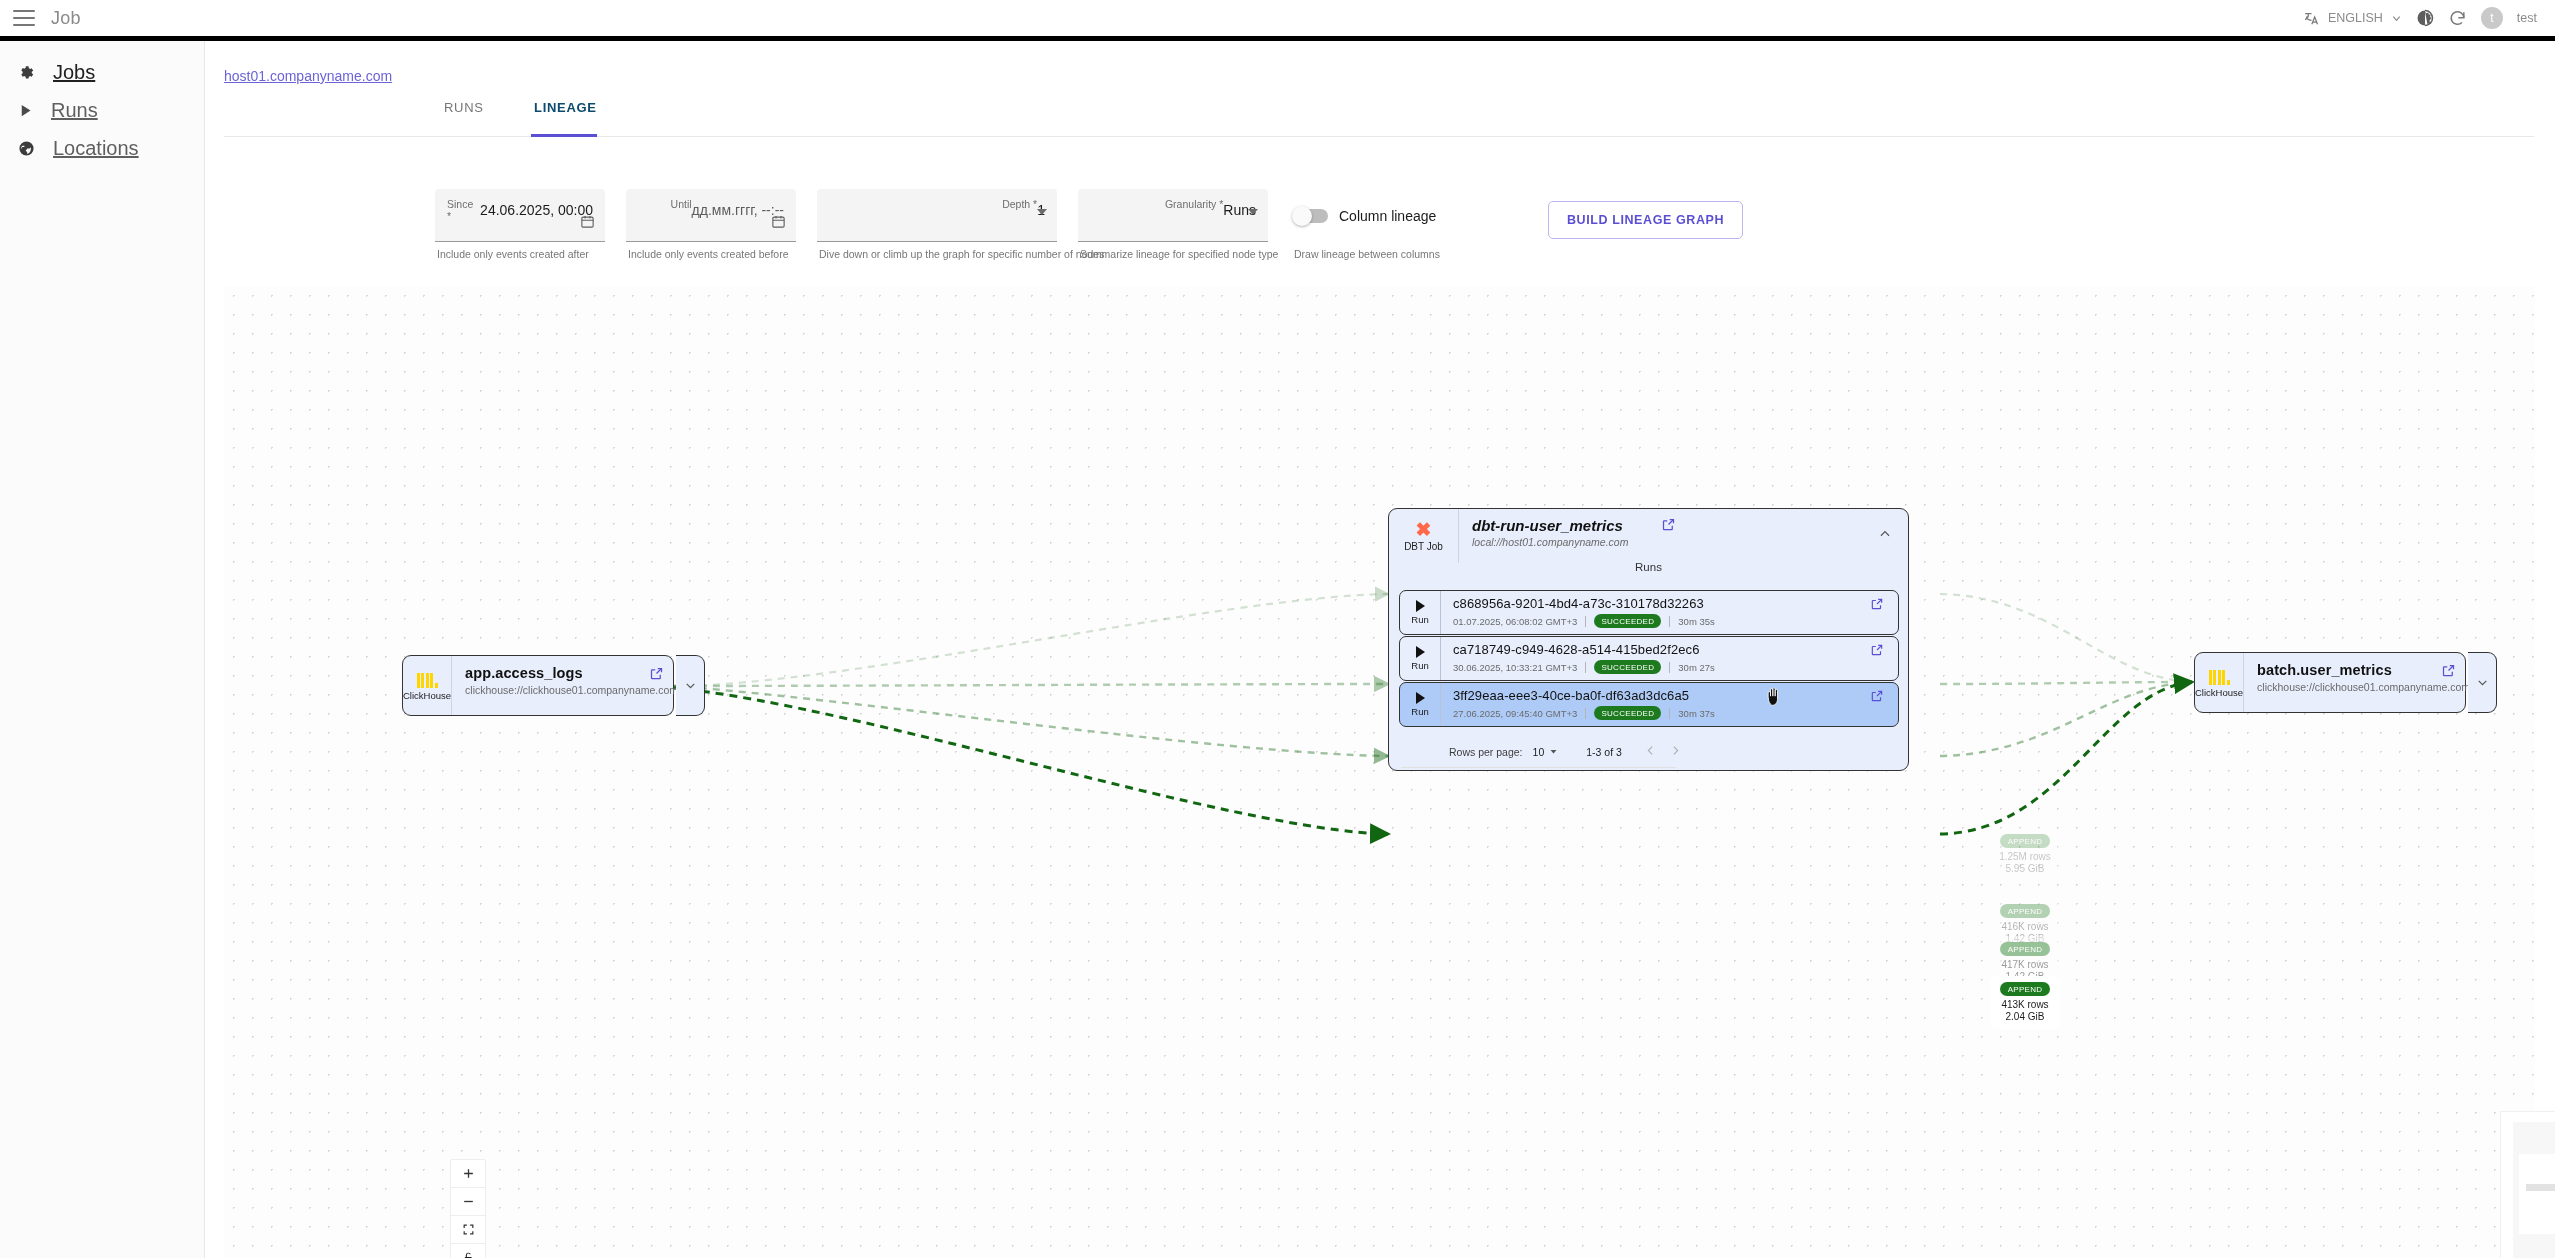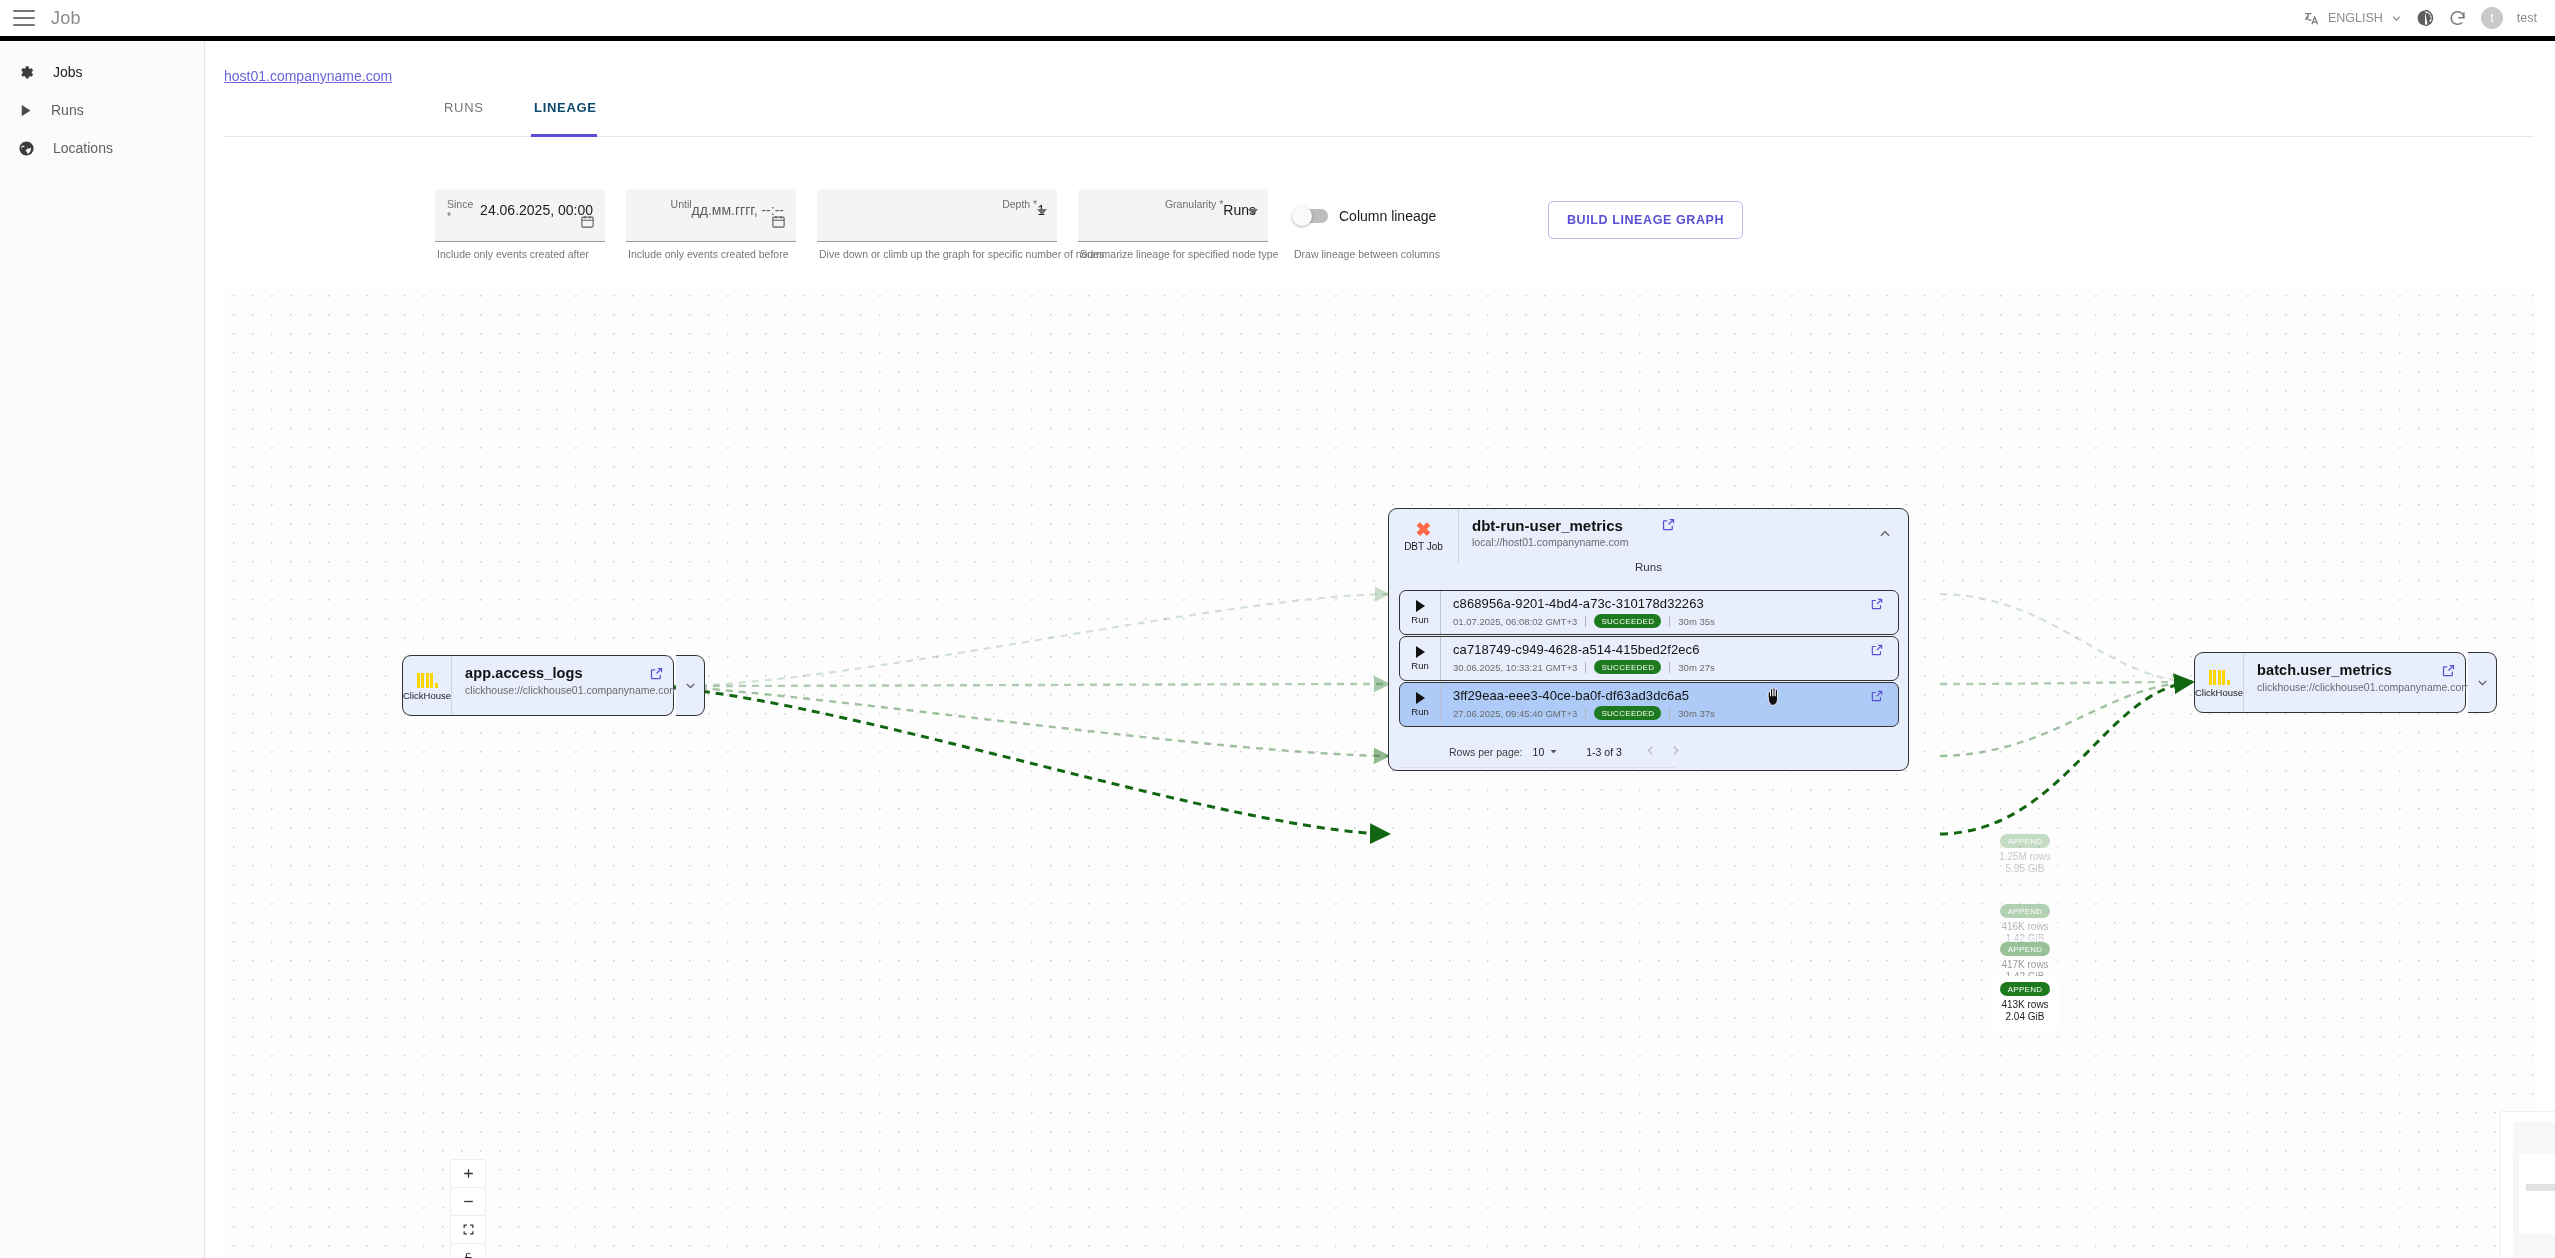--- a/index.html
+++ b/index.html
@@ -27,21 +27,21 @@
   .avatar { width:22px; height:22px; border-radius:50%; background:#c9c9c9; color:#fff;
             font-size:12px; display:flex; align-items:center; justify-content:center; }
   .user-name { color:#8b8b8b; font-size:12.5px; }
 
   
   .sidebar {
     position:absolute; left:0; top:41px; width:205px; height:1217px;
     background:#fbfbfb; border-right:1px solid #e6e6e6; padding-top:12px; z-index:30;
   }
   .side-item { display:flex; align-items:center; height:38px; padding-left:18px; cursor:pointer; gap:18px; }
-  .side-item .lbl { font-size:14px; color:#5f5f5f; }
+  .side-item .lbl { font-size:20px; color:#5f5f5f;text-decoration:underline; }
   .side-item.active .lbl { color:#212121; }
 
   
   .content { position:absolute; left:205px; top:41px; width:2350px; height:1217px; background:#fff; }
   .crumb { position:absolute; left:19px; top:27px; font-size:14px; color:#6a64d8;
            text-decoration: underline; cursor:pointer; }
   .tabs { position:absolute; left:19px; top:95px; width:2310px; height:1px; background:#e8e8e8; }
   .tab { position:absolute; top:-36px; font-size:13px; letter-spacing:.7px; cursor:pointer; }
   .tab.t0 { left:220px; color:#767676; }
   .tab.t1 { left:310px; color:#0c4a6e; font-weight:600; }
@@ -112,21 +112,21 @@
   
   .job-node {
     position:absolute; left:1183px; top:466px; width:521px; height:263px;
     background:#e8eefc; border:1px solid #333; border-radius:9px;
   }
   .job-head { display:flex; height:54px; }
   .job-logo { width:70px; display:flex; flex-direction:column; align-items:center; justify-content:center;
               border-right:1px solid #ccd4e6; }
   .dbt-x { font-size:19px; color:#ff694a; line-height:18px; font-weight:700; }
   .job-logo .t { font-size:10px; color:#1b1b1b; margin-top:2px; }
-  .job-info { flex:1; padding:8px 0 0 13px; position:relative; }
+  .job-info { flex:1; padding:8px 0 0 13px; position:relative;font-style:italic; }
   .job-title { font-size:15px; color:#111; font-weight:600; }
   .job-sub { font-size:10.5px; color:#6a6a6a; margin-top:2px; }
   .job-ext { position:absolute; left:202px; top:8px; cursor:pointer; }
   .job-collapse { position:absolute; right:16px; top:18px; cursor:pointer; color:#555; }
   .runs-label { text-align:center; font-size:11.5px; color:#333; margin-top:-2px; }
   .runs-search { position:absolute; right:18px; top:88px; cursor:pointer; color:#555; }
 
   .run-row {
     position:absolute; left:10px; width:500px; height:45px; border-radius:7px;
     background:#e8eefc; border:1px solid #333; display:flex; align-items:stretch;

